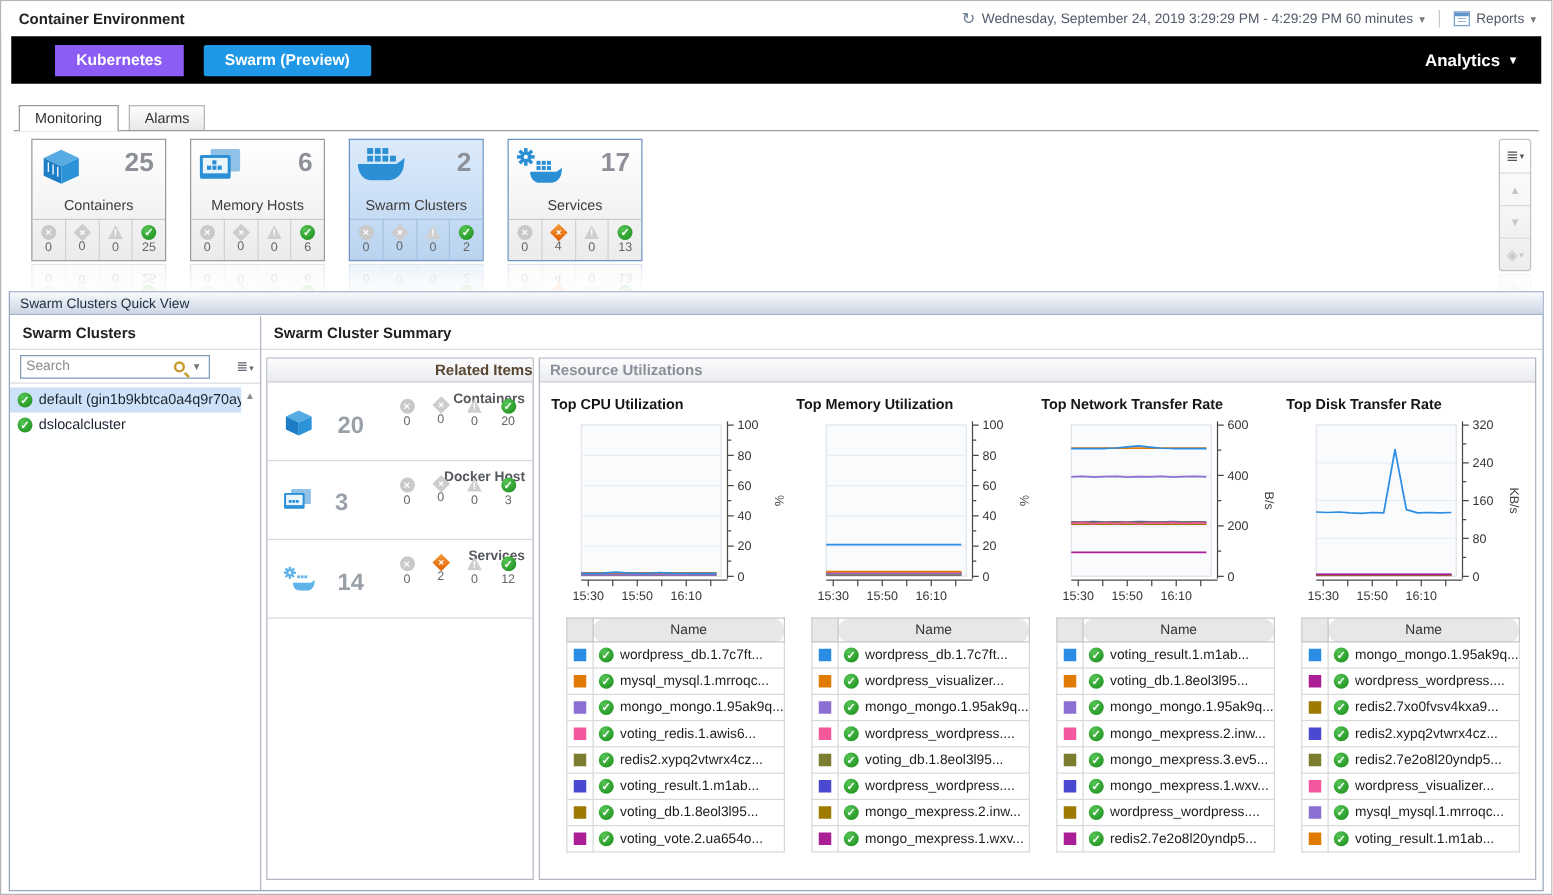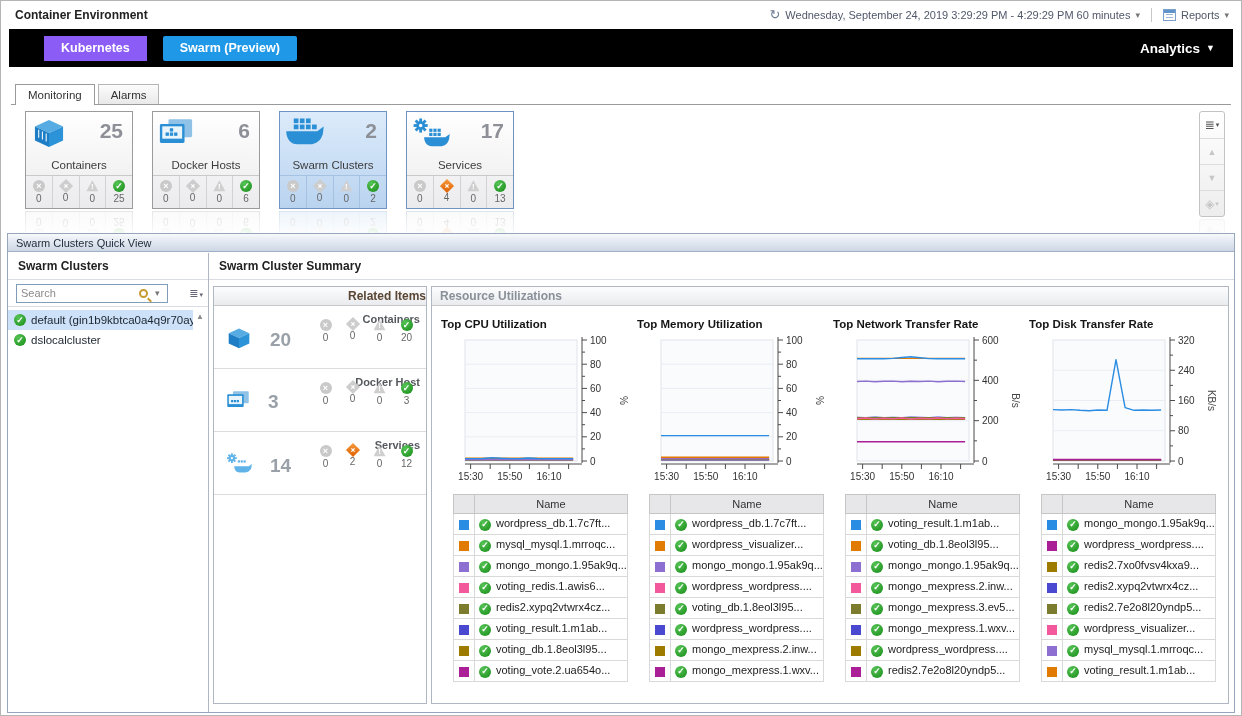--- a/index.html
+++ b/index.html
@@ -20,21 +20,21 @@
   
   .nav-bar { position:absolute; top:28px; left:8px; right:8px; height:38px; background:#000; display:flex; align-items:center; }
   .nav-btn { height:25px; padding:0 17px; border:none; font-family:"Liberation Sans",sans-serif; font-size:12.5px; font-weight:bold; color:#fff; cursor:pointer; }
   .k8s { margin-left:35px; background:#8b5cf6; }
   .swarm { margin-left:16px; background:#1f98e8; border-radius:2px; }
   .analytics { margin-left:auto; margin-right:18px; color:#fff; font-size:13.5px; font-weight:bold; display:flex; align-items:center; gap:6px; cursor:pointer; }
   .caret-w { font-size:9px; }
 
   
   .tabs { position:absolute; top:82px; left:10px; right:10px; height:22px; border-bottom:1px solid #9a9a9a; display:flex; align-items:flex-end; padding-left:4px; }
-  .tab { font-size:11.5px; color:#333; padding:4px 12px 3px; border:1px solid #b5b5b5; border-bottom:none; background:linear-gradient(#fcfcfc,#e9e9e9); margin-right:3px; cursor:pointer; }
+  .tab { font-size:11.5px; color:#333; padding:4px 12px 3px; border:1px solid #b5b5b5; border-bottom:none; background:linear-gradient(#fcfcfc,#e9e9e9); margin-right:8px; cursor:pointer; }
   .tab.active { background:#fff; border-color:#9a9a9a; position:relative; top:1px; padding-bottom:4px; font-weight:normal; }
 
   
   .tile-strip { position:absolute; top:105px; left:10px; right:10px; height:125px; background:#fff; }
   .tiles { display:flex; gap:19px; padding-left:14px; padding-top:5px; }
   .tile { position:relative; width:108px; height:98px; border:1px solid #9b9b9b; background:linear-gradient(#ffffff,#ebebed); cursor:pointer;
           -webkit-box-reflect: below 2px linear-gradient(to bottom, transparent 70%, rgba(0,0,0,0.25)); }
   .tile.sel { background:linear-gradient(#dcebfb,#b9d3ef); border-color:#6f94c4; }
   .tile.hl { border-color:#6f94c4; }
   .tile-icon { position:absolute; top:6px; left:5px; }
@@ -99,21 +99,21 @@
   .rel-sts .st-col { width:27px; }
 
   
   .charts { display:flex; padding:4px 0 0 5px; }
   .chart-col { width:196px; flex:none; }
   .chart-title { margin:8px 0 2px 4px; font-size:11.5px; font-weight:bold; color:#151515; }
   svg.chart { margin-left:14px; display:block; }
   table.legend { border-collapse:collapse; font-size:11px; margin:12px 0 0 16px; table-layout:fixed; }
   table.legend th { background:#e7e7ea; border:1px solid #c6c6c6; height:19px; font-weight:normal; color:#333; }
   table.legend th.sw-h { width:21px; }
-  table.legend th.nm-h { width:151px; }
+  table.legend th.nm-h { width:151px;border-radius:8px; }
   table.legend td { border:1px solid #d9d9d9; height:21px; }
   td.sw { text-align:center; }
   .swatch { display:inline-block; width:10px; height:10px; vertical-align:middle; }
   td.nm { padding-left:4px; white-space:nowrap; overflow:hidden; color:#1c1c1c; }
   td.nm .st-ic { display:inline-flex; vertical-align:middle; margin-right:5px; }
 </style>
 </head>
 <body>
 
 <div class="page">
@@ -191,21 +191,21 @@
             <rect x="4.5" y="8.5" width="21" height="13" fill="#eaf4fb"></rect>
             <g fill="#2a8fd4">
                 <rect x="8" y="15" width="3.5" height="3.5"></rect>
                 <rect x="12.5" y="15" width="3.5" height="3.5"></rect>
                 <rect x="17" y="15" width="3.5" height="3.5"></rect>
                 <rect x="12.5" y="10.5" width="3.5" height="3.5"></rect>
               </g>
           </svg>
         </span>
         <span class="tile-count">6</span>
-        <div class="tile-label">Docker Hosts</div>
+        <div class="tile-label">Memory Hosts</div>
         <div class="tile-sts">
             <div class="st-col">
               <span class="st-ic fatal">×</span>
               <span class="st-n">0</span>
             </div>
             <div class="st-col">
               <span class="st-ic critical">+</span>
               <span class="st-n">0</span>
             </div>
             <div class="st-col">

